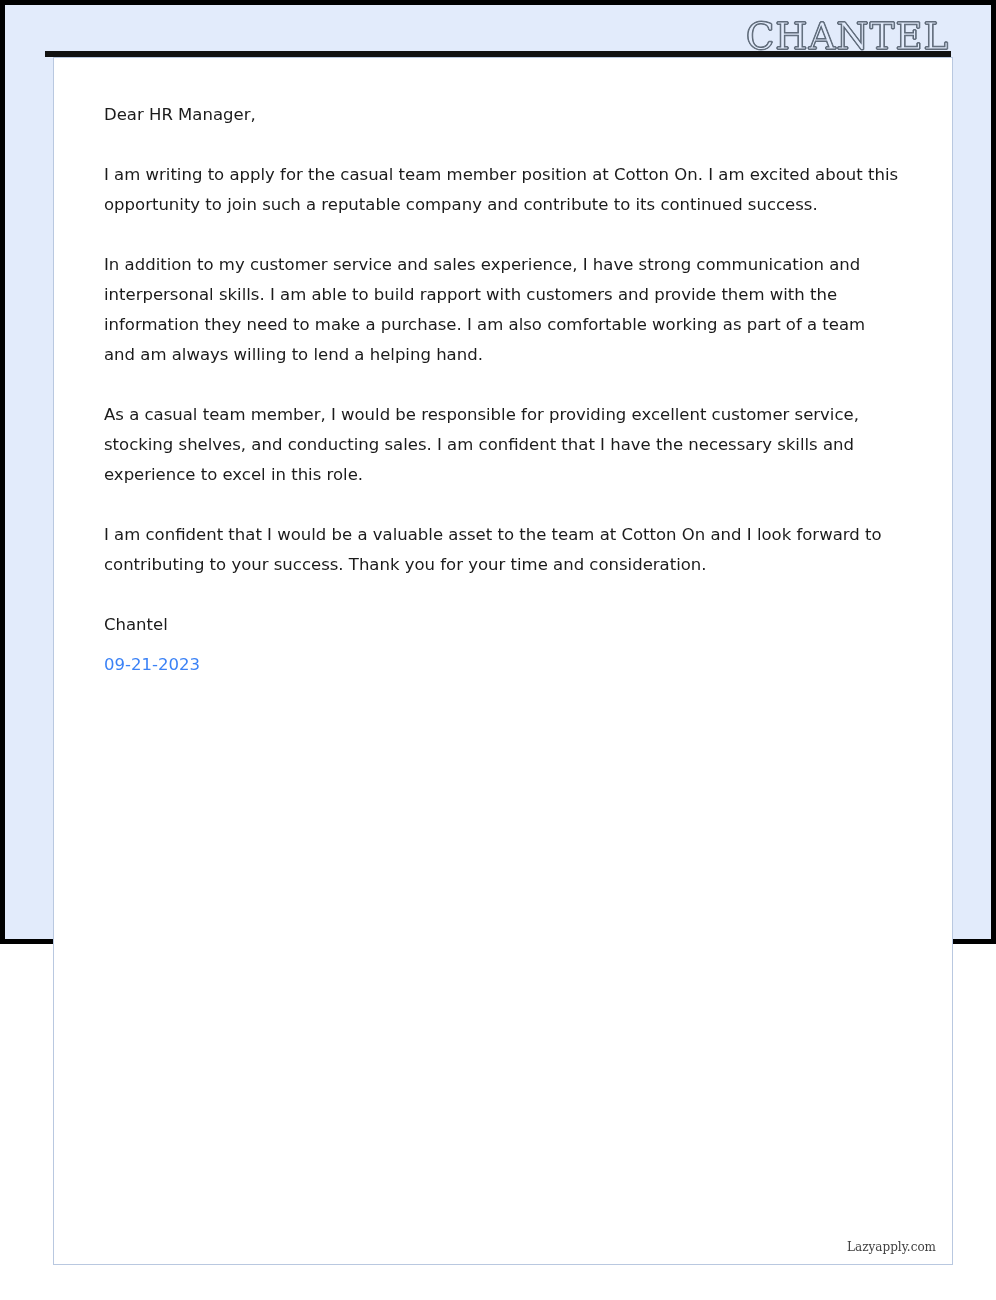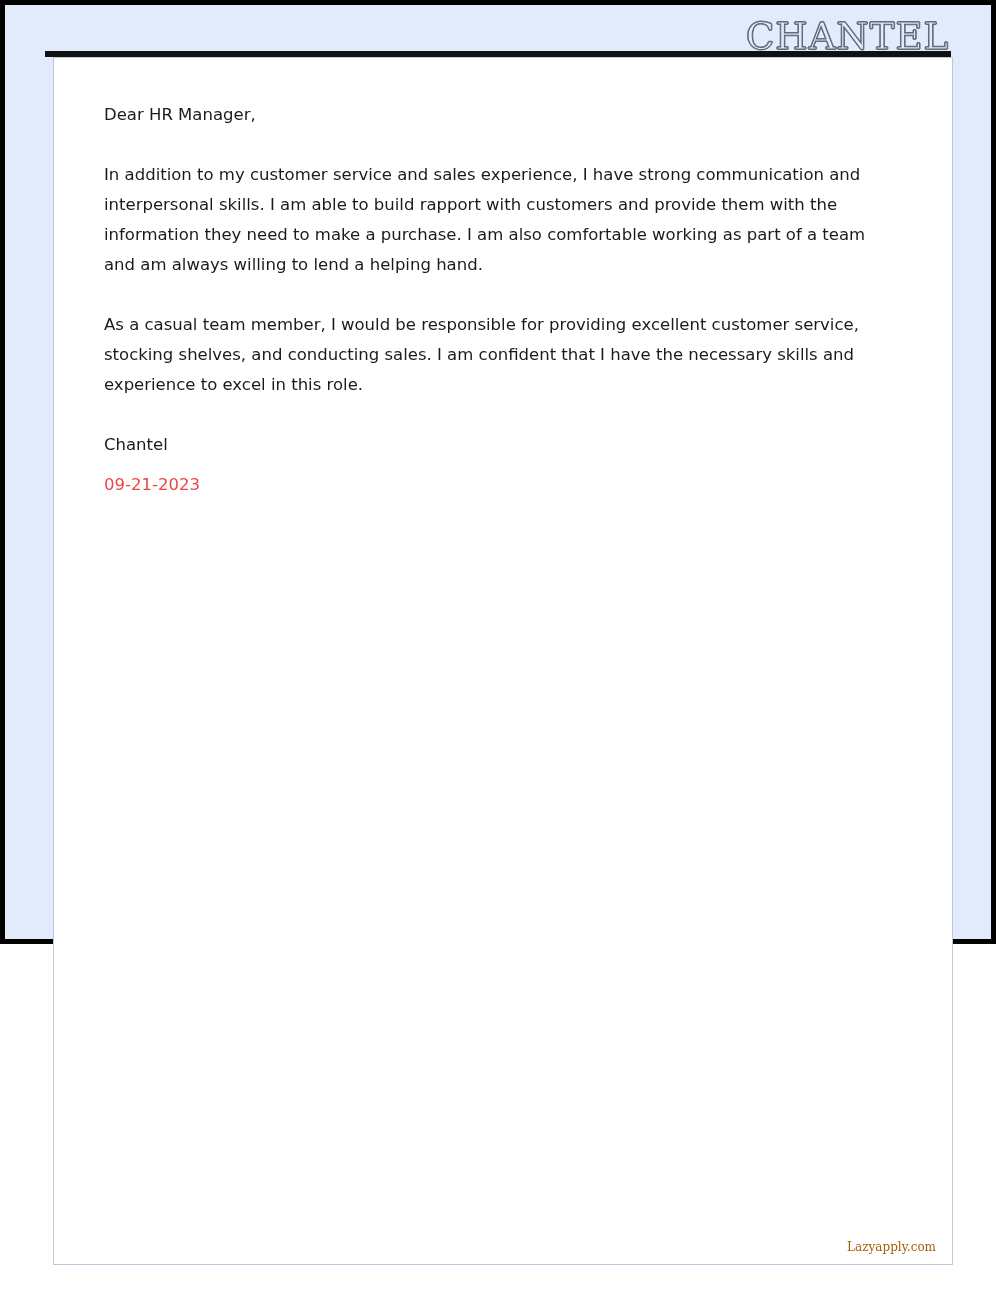--- a/index.html
+++ b/index.html
@@ -65,48 +65,50 @@
   }
   .letter {
     font-size: 16.5px;
     line-height: 30px;
     color: #1b1b1b;
   }
   .letter p {
     margin: 0 0 30px 0;
   }
   .date {
-    color: #ef4444;
+    color: #3b82f6;
     margin: 0;
   }
   .footer-note {
     position: absolute;
     right: 16px;
     bottom: 10px;
     font-size: 12px;
-    color: #a16207;
+    color: #404040;
     font-family: "DejaVu Serif", serif;
   }
 </style>
 </head>
 <body>
 
 <div class="page">
 
   <div class="header">
     <div class="brand-name">CHANTEL</div>
   </div>
 
   <div class="rule"></div>
 
   <div class="sheet">
     <div class="letter">
       <p>Dear HR Manager,</p>
+      <p>I am writing to apply for the casual team member position at Cotton On. I am excited about this opportunity to join such a reputable company and contribute to its continued success.</p>
       <p>In addition to my customer service and sales experience, I have strong communication and interpersonal skills. I am able to build rapport with customers and provide them with the information they need to make a purchase. I am also comfortable working as part of a team and am always willing to lend a helping hand.</p>
       <p>As a casual team member, I would be responsible for providing excellent customer service, stocking shelves, and conducting sales. I am confident that I have the necessary skills and experience to excel in this role.</p>
+      <p>I am confident that I would be a valuable asset to the team at Cotton On and I look forward to contributing to your success. Thank you for your time and consideration.</p>
       <p style="margin-bottom:10px;">Chantel</p>
       <p class="date">09-21-2023</p>
     </div>
 
     <div class="footer-note">Lazyapply.com</div>
   </div>
 
 </div>
 
 </body></html>

